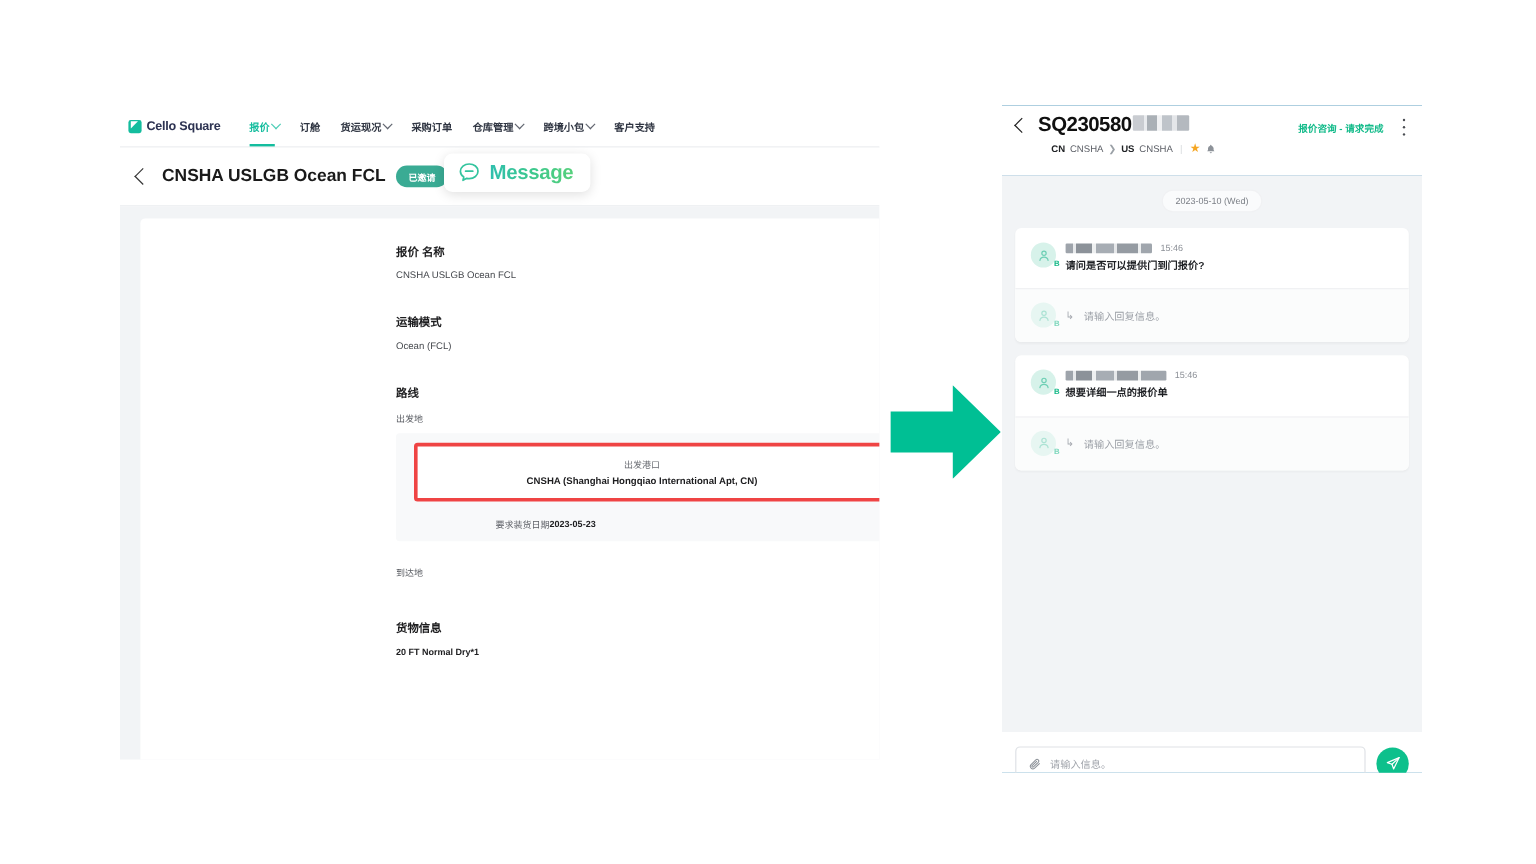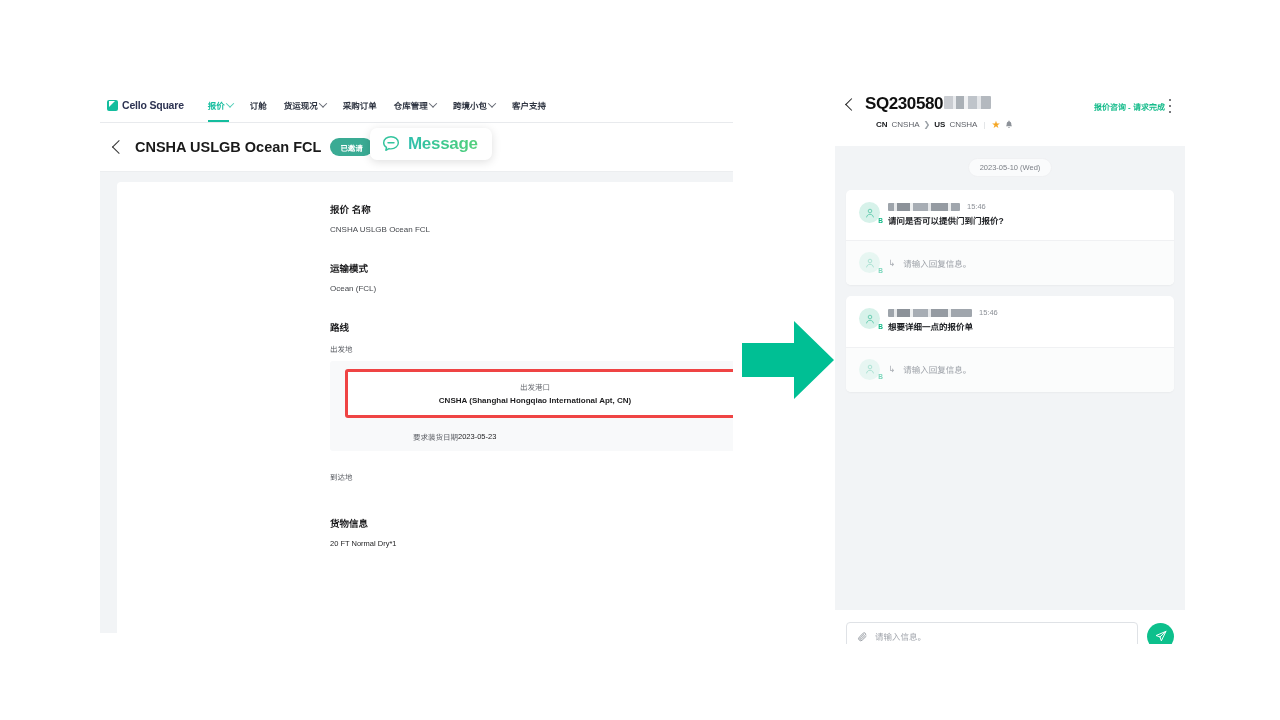--- a/index.html
+++ b/index.html
@@ -219,21 +219,21 @@
     padding: 13px 0 0 15px;
     text-align: right;
   }
   .kv-key {
     font-size: 7.5px;
     color: #5a5d63;
     width: 113px;
   }
   .kv-val {
     font-size: 7.5px;
-    font-weight: normal;
+    font-weight: bold;
     color: #1d1d1f;
   }
 
   
   .msg-callout {
     position: absolute;
     left: 270px;
     top: 40px;
     background: #ffffff;
     border-radius: 7px;
@@ -313,21 +313,21 @@
         #c9ccd1 0 9px, #e9ebee 9px 12px,
         #aab0b6 12px 20px, #f0f1f3 20px 24px,
         #bfc4ca 24px 33px, #e4e6e9 33px 37px,
         #b4b9bf 37px 47px);
     border-radius: 1px;
     filter: blur(.5px);
     vertical-align: baseline;
   }
   .chat-status {
     position: absolute;
-    right: 20px;
+    right: 32px;
     top: 13px;
     font-size: 8px;
     font-weight: bold;
     color: #13bb8a;
     white-space: nowrap;
     cursor: pointer;
   }
   .kebab {
     position: absolute;
     right: 13px;

